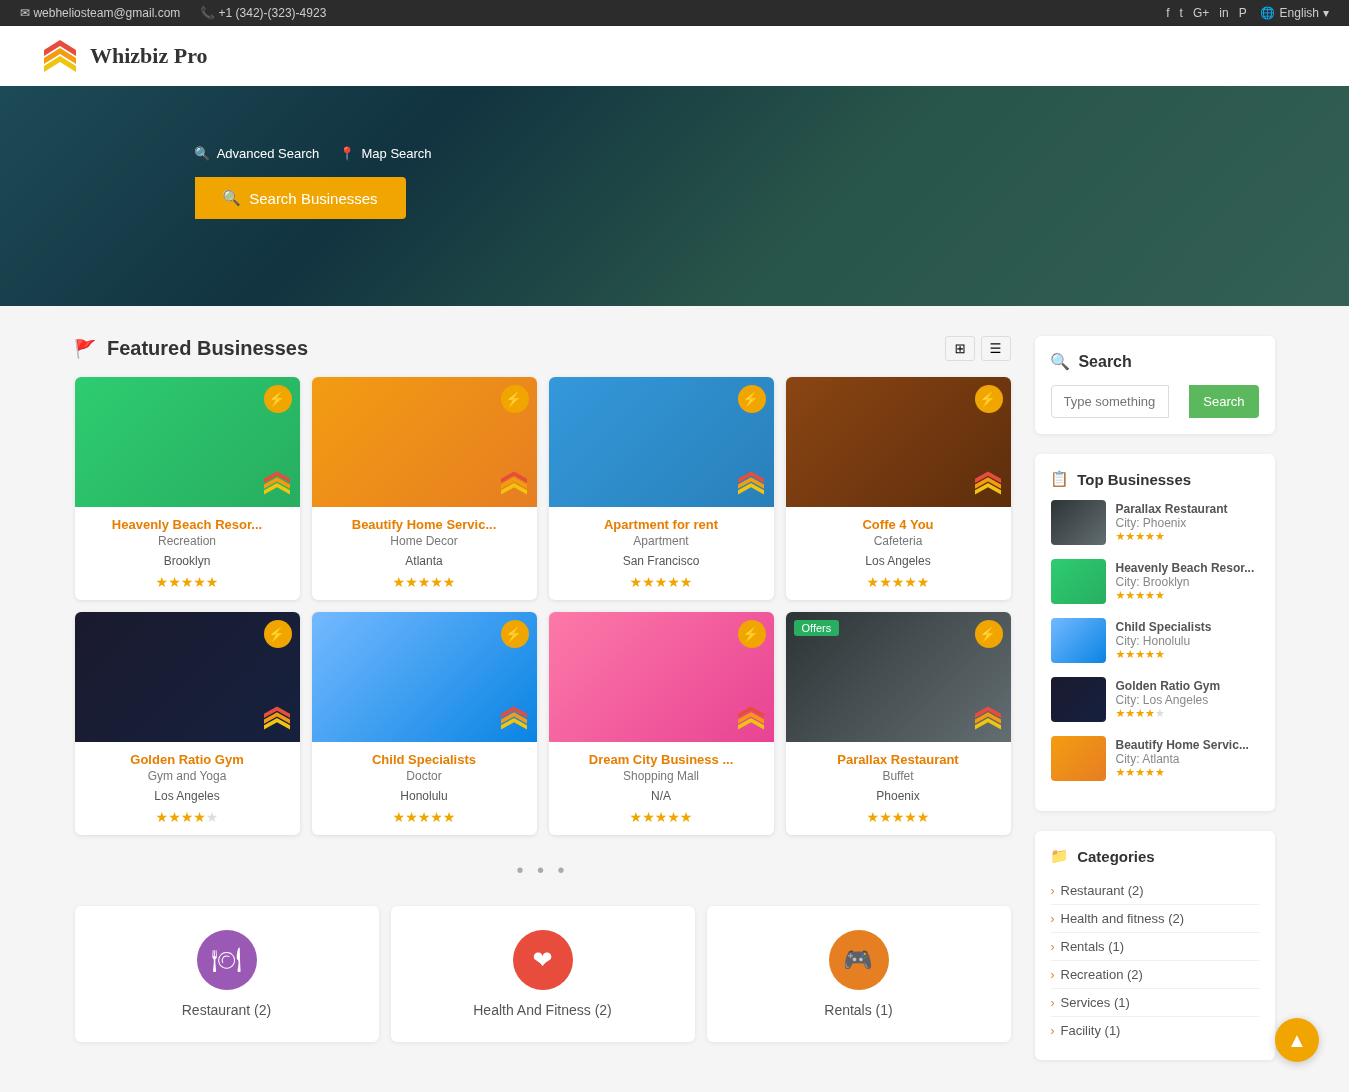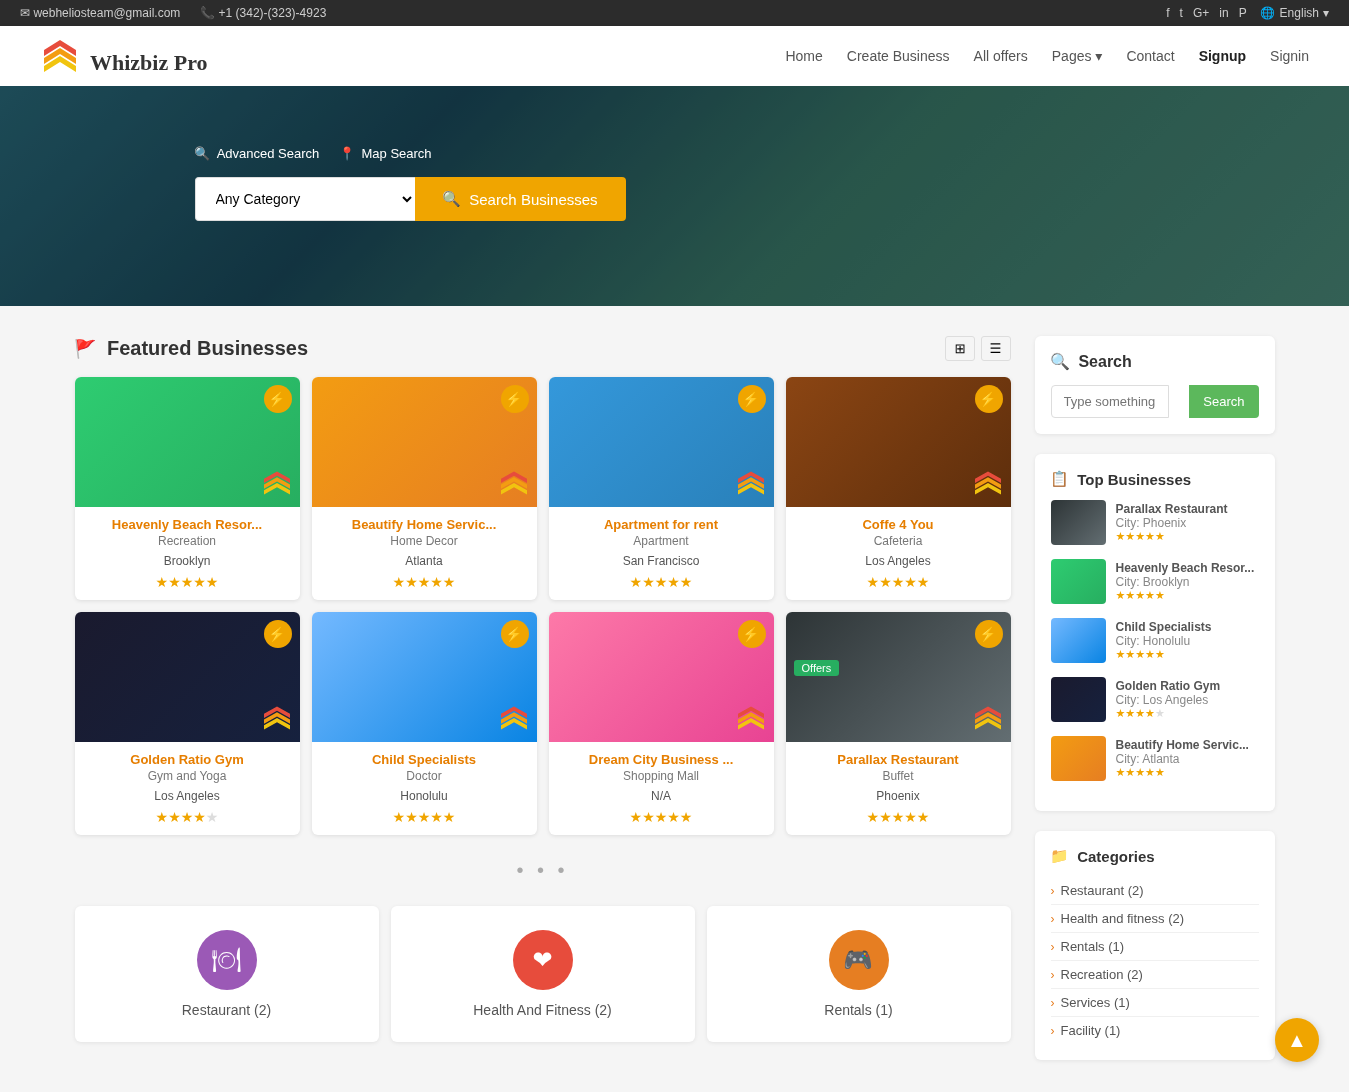--- a/index.html
+++ b/index.html
@@ -22,21 +22,21 @@
 
     
     .header {
       background: #fff;
       padding: 10px 40px;
       display: flex;
       justify-content: space-between;
       align-items: center;
       box-shadow: 0 1px 4px rgba(0,0,0,0.1);
     }
-    .logo { display: flex; align-items: flex-end; gap: 10px; }
+    .logo { display: flex; align-items: center; gap: 10px; }
     .logo-text { font-size: 22px; font-weight: bold; color: #333; font-family: 'Georgia', serif; }
     .logo-icon { width: 40px; height: 40px; position: relative; }
     nav { display: flex; gap: 24px; align-items: center; }
     nav a { text-decoration: none; color: #555; font-size: 14px; }
     .nav-pages { display: flex; align-items: center; gap: 4px; }
 
     
     .hero {
       background: linear-gradient(135deg, #2a6b7c 0%, #1a4a5c 30%, #3a7a6a 60%, #4a8a7a 100%);
       padding: 60px 40px 80px;
@@ -112,21 +112,20 @@
     }
     .offers-badge {
       position: absolute;
       top: 8px;
       left: 8px;
       background: #27ae60;
       color: #fff;
       padding: 2px 8px;
       border-radius: 3px;
       font-size: 11px;
-      margin-top: 40px;
     }
     .card-body { padding: 10px; text-align: center; }
     .card-name { color: #e67e00; font-size: 13px; font-weight: bold; margin-bottom: 2px; }
     .card-category { color: #777; font-size: 12px; margin-bottom: 6px; }
     .card-city { color: #555; font-size: 12px; margin-bottom: 6px; }
     .stars { color: #f0a500; font-size: 14px; }
 
     
     .dots { text-align: center; padding: 8px 0; color: #aaa; font-size: 20px; letter-spacing: 4px; }
 
@@ -215,47 +214,35 @@
   <div class="logo">
     <div class="logo-icon">
       <svg width="40" height="40" viewBox="0 0 40 40">
         <polygon points="20,4 36,14 36,20 20,10 4,20 4,14" fill="#e74c3c"></polygon>
         <polygon points="20,12 36,22 36,28 20,18 4,28 4,22" fill="#f39c12"></polygon>
         <polygon points="20,20 36,30 36,36 20,26 4,36 4,30" fill="#f1c40f"></polygon>
       </svg>
     </div>
     <span class="logo-text">Whizbiz Pro</span>
   </div>
-  <nav>
-    <a href="#">Home</a>
-    <a href="#">Create Business</a>
-    <a href="#">All offers</a>
-    <a href="#" class="nav-pages">Pages ▾</a>
-    <a href="#">Contact</a>
-    <a href="#" style="font-weight:bold; color:#222;">Signup</a>
-    <a href="#">Signin</a>
-  </nav>
 </div>
 
 <div class="hero">
   <div class="hero-content">
     <div class="search-links">
       <a href="#">
         <span>🔍</span>
         <span>Advanced Search</span>
       </a>
       <a href="#">
         <span>📍</span>
         <span>Map Search</span>
       </a>
     </div>
     <div class="search-bar">
-      <select>
-        <option>Any Category</option>
-      </select>
       <button>
         <span>🔍</span>
         <span>Search Businesses</span>
       </button>
     </div>
   </div>
 </div>
 
 <div class="main-container">
 

